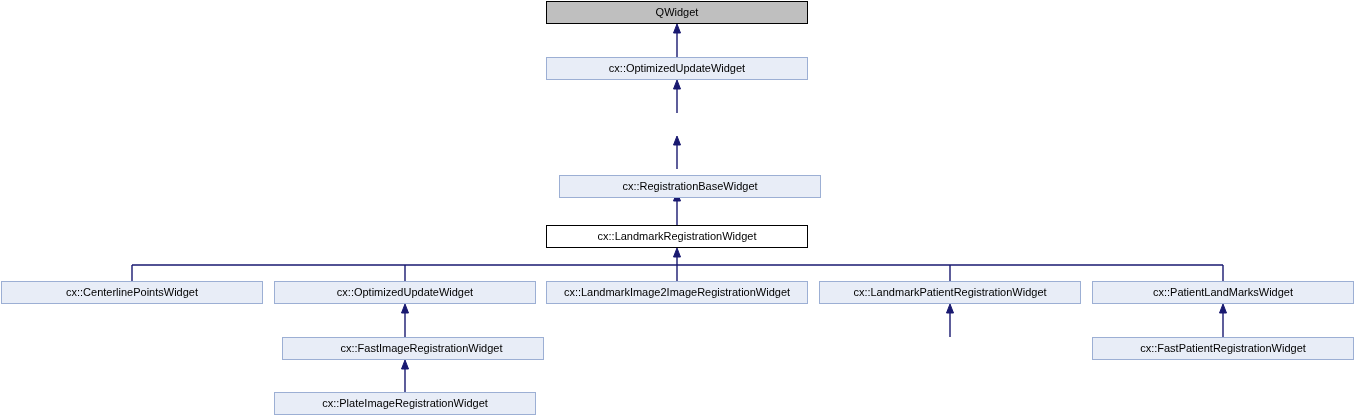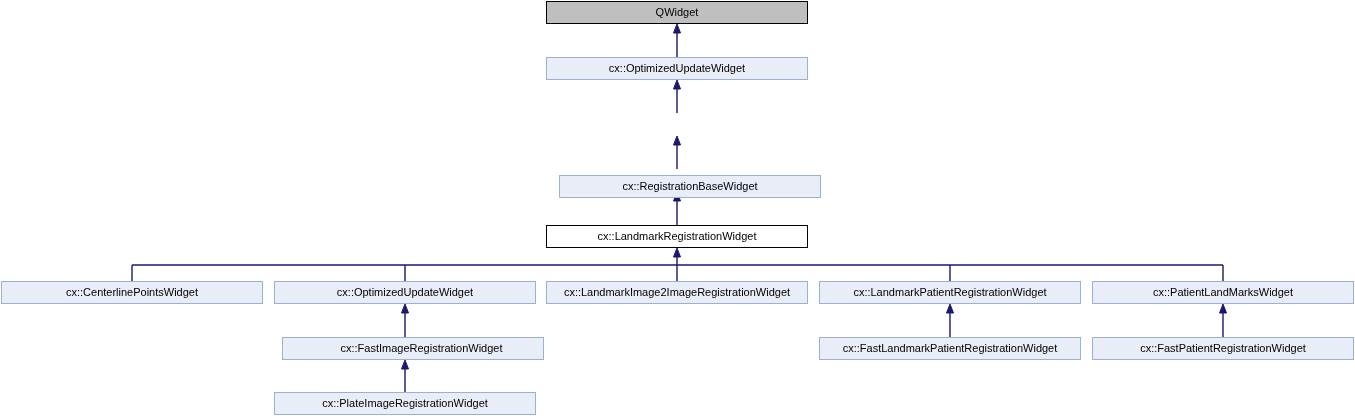--- a/index.html
+++ b/index.html
@@ -102,17 +102,16 @@
   <div class="node node--external" style="left:546px;  top:1px;">QWidget</div>
   <div class="node node--class" style="left:546px;  top:57px;">cx::OptimizedUpdateWidget</div>
   <div class="node node--class" style="left:546px;  top:175px;margin-left:13px;">cx::RegistrationBaseWidget</div>
   <div class="node node--current" style="left:546px;  top:225px;">cx::LandmarkRegistrationWidget</div>
   <div class="node node--class" style="left:1px;    top:281px;">cx::CenterlinePointsWidget</div>
   <div class="node node--class" style="left:274px;  top:281px;">cx::OptimizedUpdateWidget</div>
   <div class="node node--class" style="left:546px;  top:281px;">cx::LandmarkImage2ImageRegistrationWidget</div>
   <div class="node node--class" style="left:819px;  top:281px;">cx::LandmarkPatientRegistrationWidget</div>
   <div class="node node--class" style="left:1092px; top:281px;text-align:right;">cx::PatientLandMarksWidget</div>
   <div class="node node--class" style="left:282px;  top:337px;padding-left:17px;">cx::FastImageRegistrationWidget</div>
-  <div class="node node--class" style="left:819px;  top:337px;">cx::FastLandmarkPatientRegistrationWidget</div>
   <div class="node node--class" style="left:1092px; top:337px;">cx::FastPatientRegistrationWidget</div>
   <div class="node node--class" style="left:274px;  top:392px;">cx::PlateImageRegistrationWidget</div>
 
 </div>
 
 </body></html>

